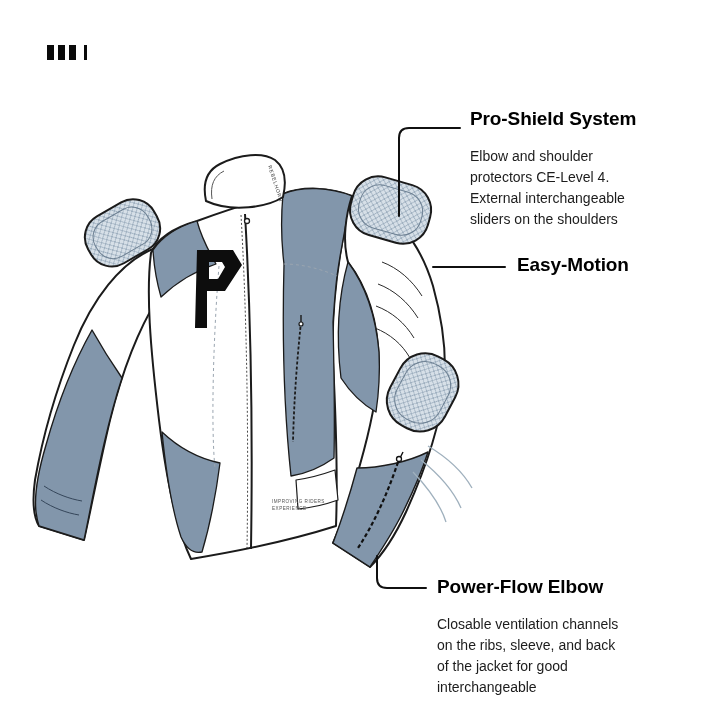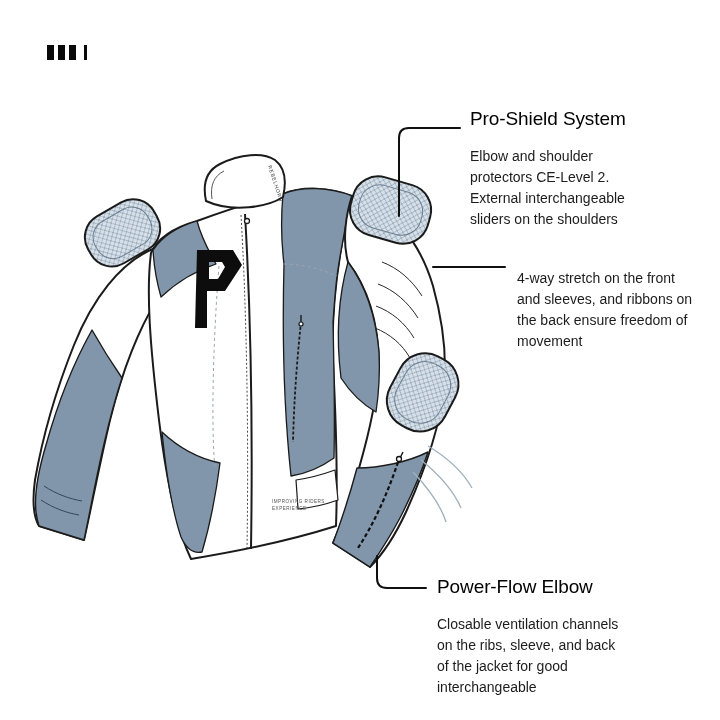--- a/index.html
+++ b/index.html
@@ -14,21 +14,21 @@
   .stage{position:absolute;inset:0;width:720px;height:720px}
   
   .brand-mark{position:absolute;left:47px;top:45px;display:flex;align-items:center;gap:4px}
   .brand-mark .bar{display:block;height:15px;background:#0a0a0a}
   .bar.b1,.bar.b2,.bar.b3{width:7px}
   .bar.b4{width:3px;margin-left:4px}
   
   .jacket-svg{position:absolute;inset:0;width:720px;height:720px;display:block}
   
   .callout{position:absolute}
-  .callout h3{font-size:19px;font-weight:400;letter-spacing:-0.1px;color:#000;line-height:1.25}
+  .callout h3{font-size:19px;font-weight:700;letter-spacing:-0.1px;color:#000;line-height:1.25}
   .callout p{margin-top:15px;font-size:14px;line-height:21px;white-space:pre-line;color:#1c1c1c}
   #callout-pro-shield{left:470px;top:107px;width:205px}
   #callout-easy-motion{left:517px;top:253px;width:200px}
   #callout-power-flow{left:437px;top:575px;width:235px}
 </style>
 </head>
 <body>
 
 <div class="stage">
 
@@ -127,30 +127,27 @@
     <g fill="none" stroke="#101010" stroke-width="2" stroke-linecap="round">
       <path d="M399 216 L399 138 Q399 128 409 128 L460 128"></path>
       <path d="M433 267 L505 267"></path>
       <path d="M377 556 L377 578 Q377 588 387 588 L426 588"></path>
     </g>
   </svg>
 
   <div class="callout" id="callout-pro-shield">
     <h3>Pro-Shield System</h3>
     <p>Elbow and shoulder
-protectors CE-Level 2.
+protectors CE-Level 4.
 External interchangeable
 sliders on the shoulders</p>
   </div>
 
   <div class="callout" id="callout-easy-motion">
-    <p>4-way stretch on the front
-and sleeves, and ribbons on
-the back ensure freedom of
-movement</p>
+    <h3>Easy-Motion</h3>
   </div>
 
   <div class="callout" id="callout-power-flow">
     <h3>Power-Flow Elbow</h3>
     <p>Closable ventilation channels
 on the ribs, sleeve, and back
 of the jacket for good
 interchangeable</p>
   </div>
 

